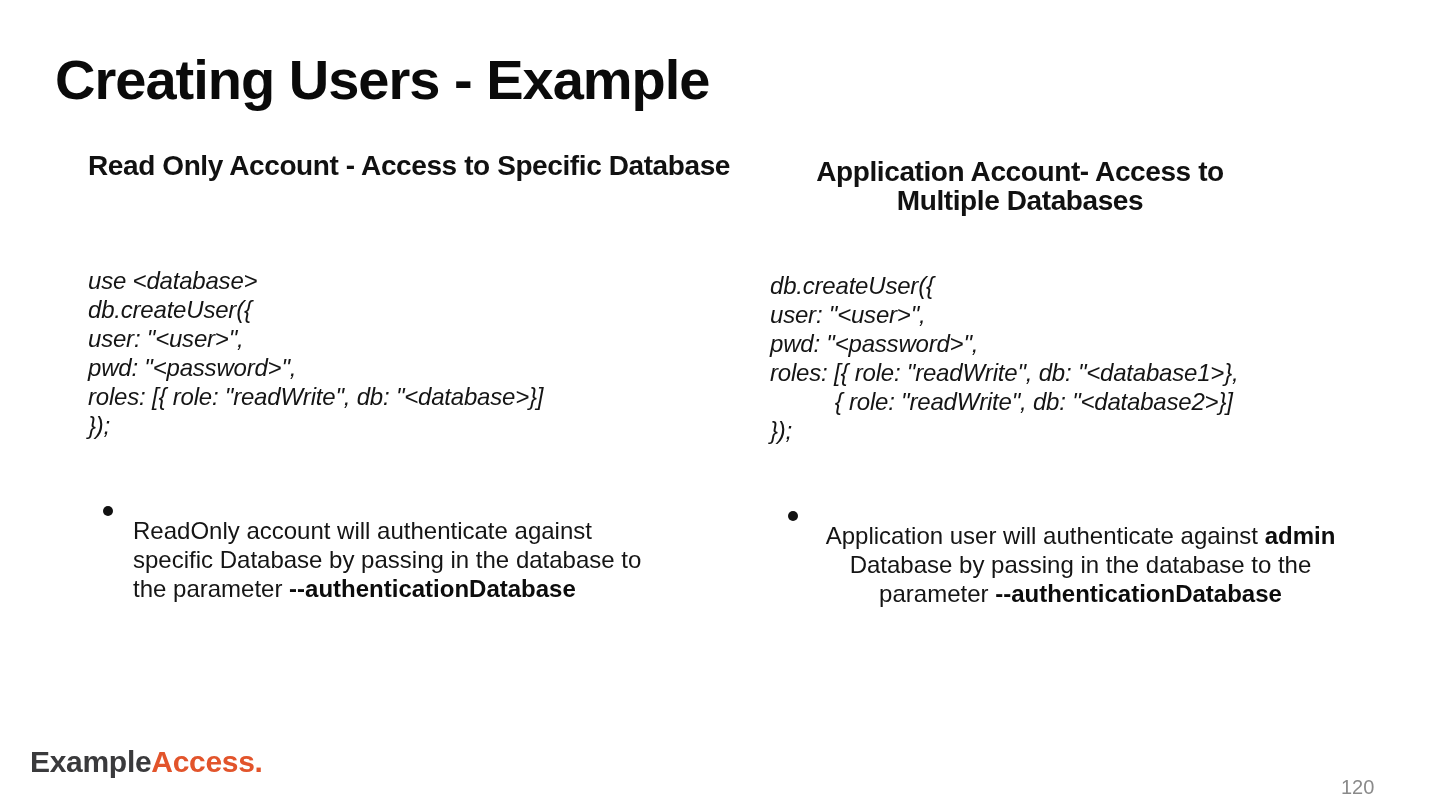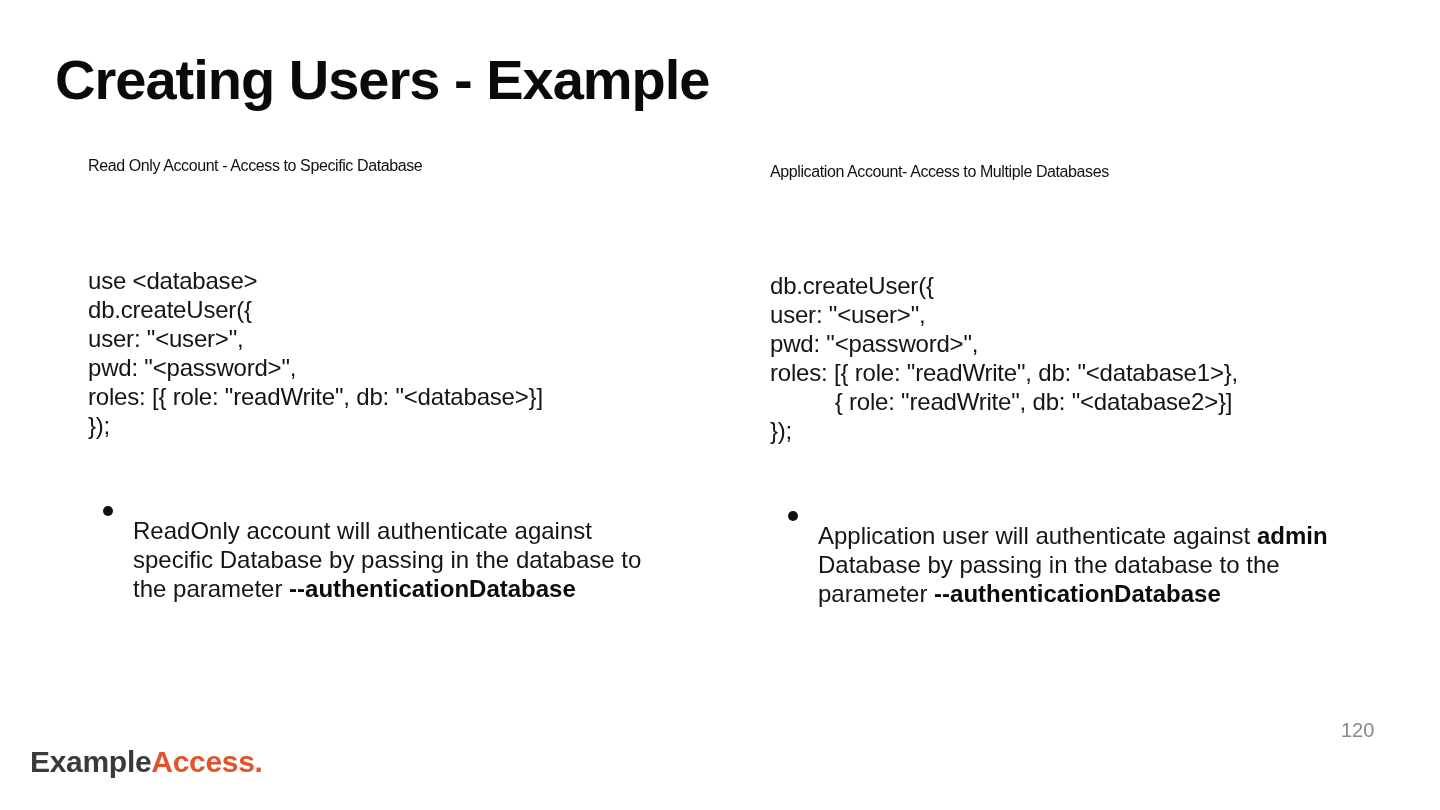--- a/index.html
+++ b/index.html
@@ -22,31 +22,32 @@
     top: 46px;
     font-size: 56px;
     font-weight: 700;
     letter-spacing: -1px;
     line-height: 1.2;
     color: #0a0a0a;
     white-space: nowrap;
   }
   .col-heading {
     position: absolute;
-    font-size: 16px;
-    font-weight: 400;
+    font-size: 28px;
+    font-weight: 700;
     letter-spacing: -0.4px;
     line-height: 29px;
     color: #111;
   }
   .heading-left { left: 88px; top: 151px; white-space: nowrap; }
-  .heading-right { left: 770px; top: 157px; width: 500px; }
+  .heading-right { left: 770px; top: 157px; width: 500px; text-align: center; }
   .code-block {
     position: absolute;
     font-size: 24px;
+    font-style: italic;
     line-height: 29px;
     letter-spacing: -0.2px;
     color: #151515;
   }
   .code-left { left: 88px; top: 266px; }
   .code-right { left: 770px; top: 271px; }
   .code-line { white-space: pre; }
   .bullet {
     position: absolute;
     display: flex;
@@ -63,38 +64,38 @@
     border-radius: 50%;
     background: #111;
   }
   .bullet-text {
     margin-left: 30px;
     font-size: 24px;
     line-height: 29px;
     color: #151515;
   }
   .bullet-text-left { width: 520px; }
-  .bullet-text-right { width: 525px; }
+  .bullet-text-right { width: 525px; text-align: center; }
   .bullet-text b { font-weight: 700; color: #0c0c0c; }
   .logo {
     position: absolute;
     left: 30px;
     top: 744px;
     font-size: 30px;
     font-weight: 700;
     line-height: 1.2;
     letter-spacing: -0.3px;
     white-space: nowrap;
   }
   .logo-dark { color: var(--logo-dark, #3a3a3c); }
   .logo-orange { color: var(--logo-orange, #e2542b); }
   .page-number {
     position: absolute;
     left: 1341px;
-    top: 718px;
+    top: 775px;
     font-size: 20px;
     color: #8a8a8a;
     line-height: 1.2;
   }
 </style>
 </head>
 <body style="background: rgb(255, 255, 255);">
 
 <div class="slide">
 

